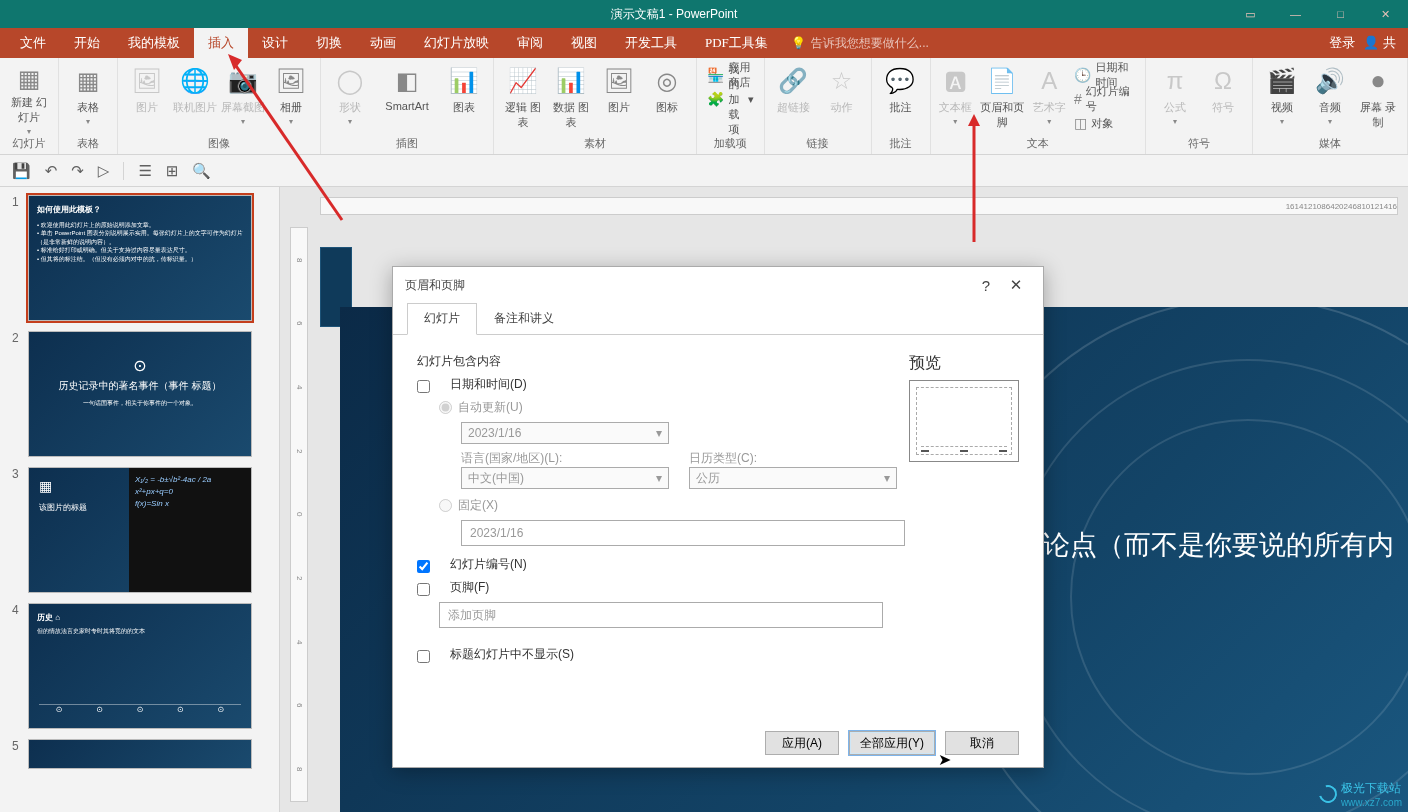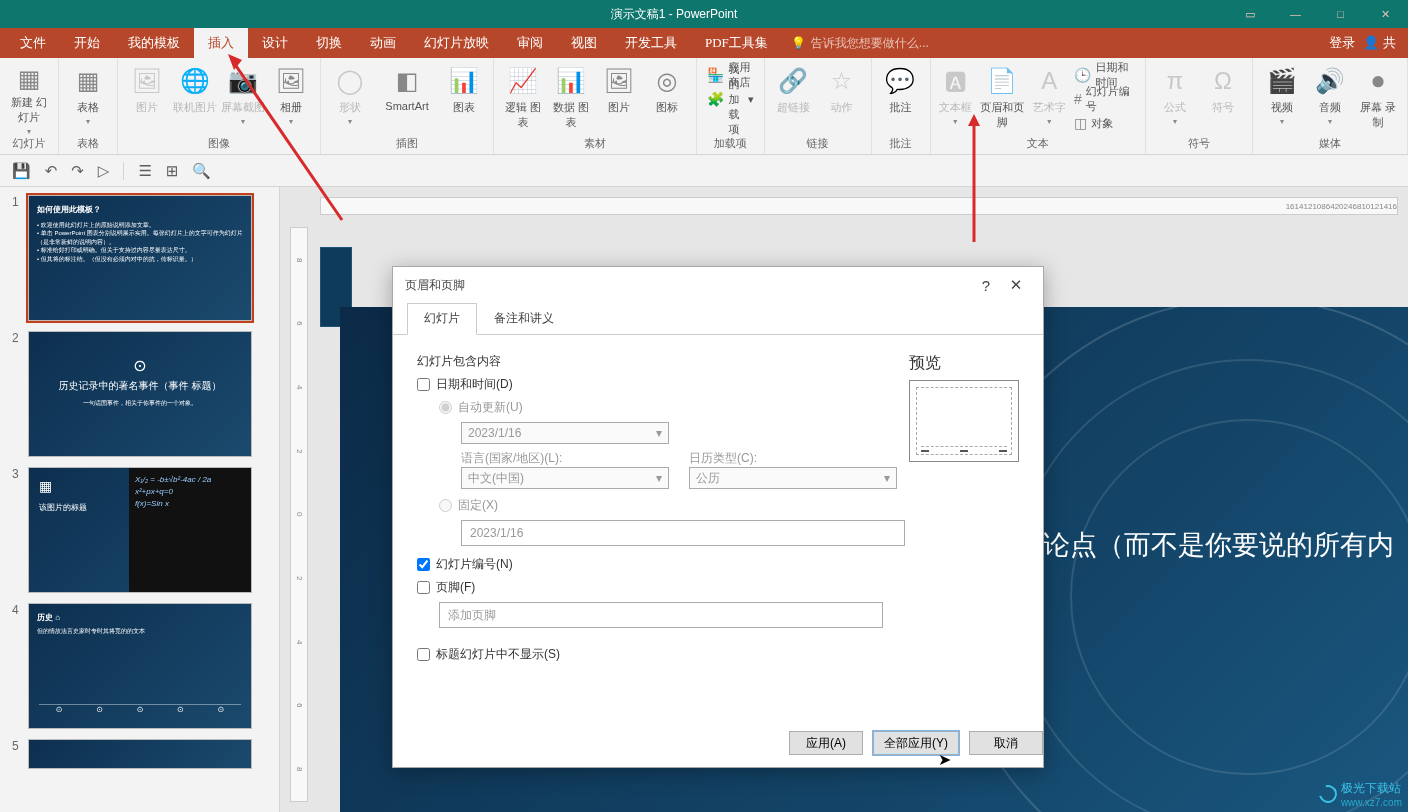--- a/index.html
+++ b/index.html
@@ -63,34 +63,34 @@
 
 .dialog { position: absolute; left: 392px; top: 266px; width: 652px; height: 502px; background: #fff; border: 1px solid #aaa; box-shadow: 0 4px 20px rgba(0,0,0,0.3); display: flex; flex-direction: column; }
 .dlg-title { height: 36px; display: flex; align-items: center; padding: 0 12px; font-size: 12px; color: #444; }
 .dlg-title .sp { flex: 1; }
 .dlg-title .x { width: 30px; text-align: center; font-size: 15px; cursor: pointer; }
 .dlg-tabs { display: flex; border-bottom: 1px solid #ccc; padding: 0 14px; }
 .dlg-tabs .t { padding: 6px 16px; font-size: 12px; color: #444; border: 1px solid transparent; cursor: pointer; }
 .dlg-tabs .t.active { border: 1px solid #ccc; border-bottom: 1px solid #fff; margin-bottom: -1px; background: #fff; }
 .dlg-body { flex: 1; padding: 18px 24px; font-size: 12px; color: #333; position: relative; }
 .fieldset-label { margin-bottom: 0; }
-.cb { display: flex; align-items: center; gap: 6px; margin: 6px 0; }
+.cb { display: flex; align-items: flex-end; gap: 20px; margin: 6px 0; }
 .cb input { width: 13px; height: 13px; }
 .indent { margin-left: 22px; }
 .radio { display: flex; align-items: center; gap: 6px; margin: 6px 0; color: #999; }
 .radio input { width: 13px; height: 13px; }
 .combo { width: 208px; height: 22px; border: 1px solid #ababab; background: #fafafa; color: #999; padding: 0 6px; display: flex; align-items: center; justify-content: space-between; font-size: 12px; }
 .txt { width: 444px; height: 26px; border: 1px solid #ababab; padding: 0 8px; color: #999; display: flex; align-items: center; }
 .preview { position: absolute; right: 24px; top: 18px; width: 110px; }
 .preview .lbl { font-size: 16px; margin-bottom: 6px; }
 .preview .box { width: 110px; height: 82px; border: 1px solid #888; padding: 6px; }
 .preview .inner { width: 100%; height: 100%; border: 1px dashed #aaa; position: relative; }
 .preview .inner .ft { position: absolute; bottom: 2px; left: 4px; right: 4px; height: 6px; border-top: 1px dashed #aaa; display:flex; justify-content:space-between;}
 .preview .inner .ft span{width:8px;border-bottom:2px solid #555;}
-.dlg-foot { height: 48px; display: flex; align-items: center; justify-content: flex-end; gap: 10px; padding: 0 0; }
+.dlg-foot { height: 48px; display: flex; align-items: center; justify-content: flex-end; gap: 10px; padding: 0 24px; }
 .btn { min-width: 74px; height: 24px; border: 1px solid #adadad; background: #e1e1e1; font-size: 12px; cursor: pointer; padding: 0 10px; }
 .btn.focus { outline: 1px solid #7eb4ea; box-shadow: 0 0 0 1px #cde6f7 inset; }
 
 .watermark { position: absolute; right: 6px; bottom: 4px; font-size: 12px; color: #3ac2e6; display: flex; align-items: center; gap: 4px; }
 .watermark .logo { width: 18px; height: 18px; border: 2px solid #3ac2e6; border-radius: 50%; border-left-color: transparent; transform: rotate(30deg);}
 .cursor { position: absolute; left: 938px; top: 750px; font-size: 16px; color: #000; pointer-events: none; }
 </style>
 </head>
 <body>
 

